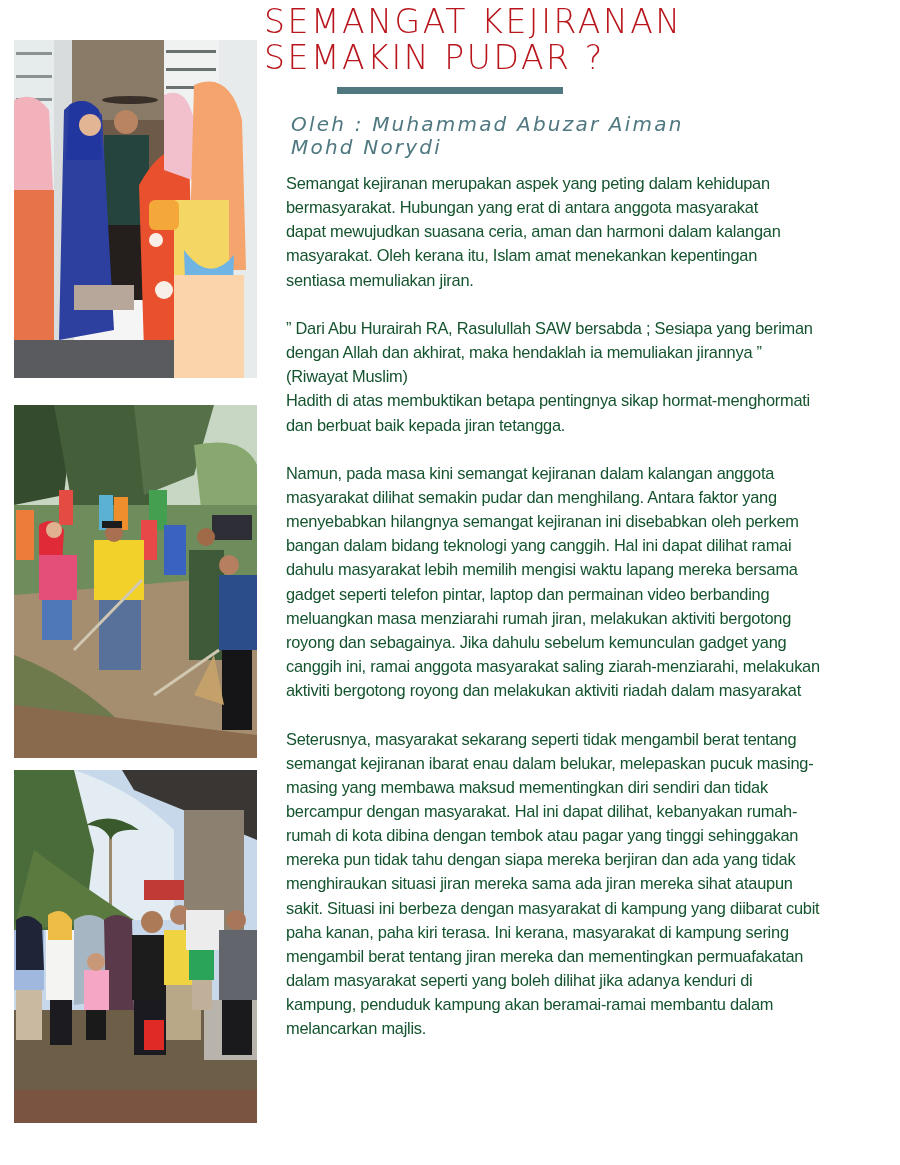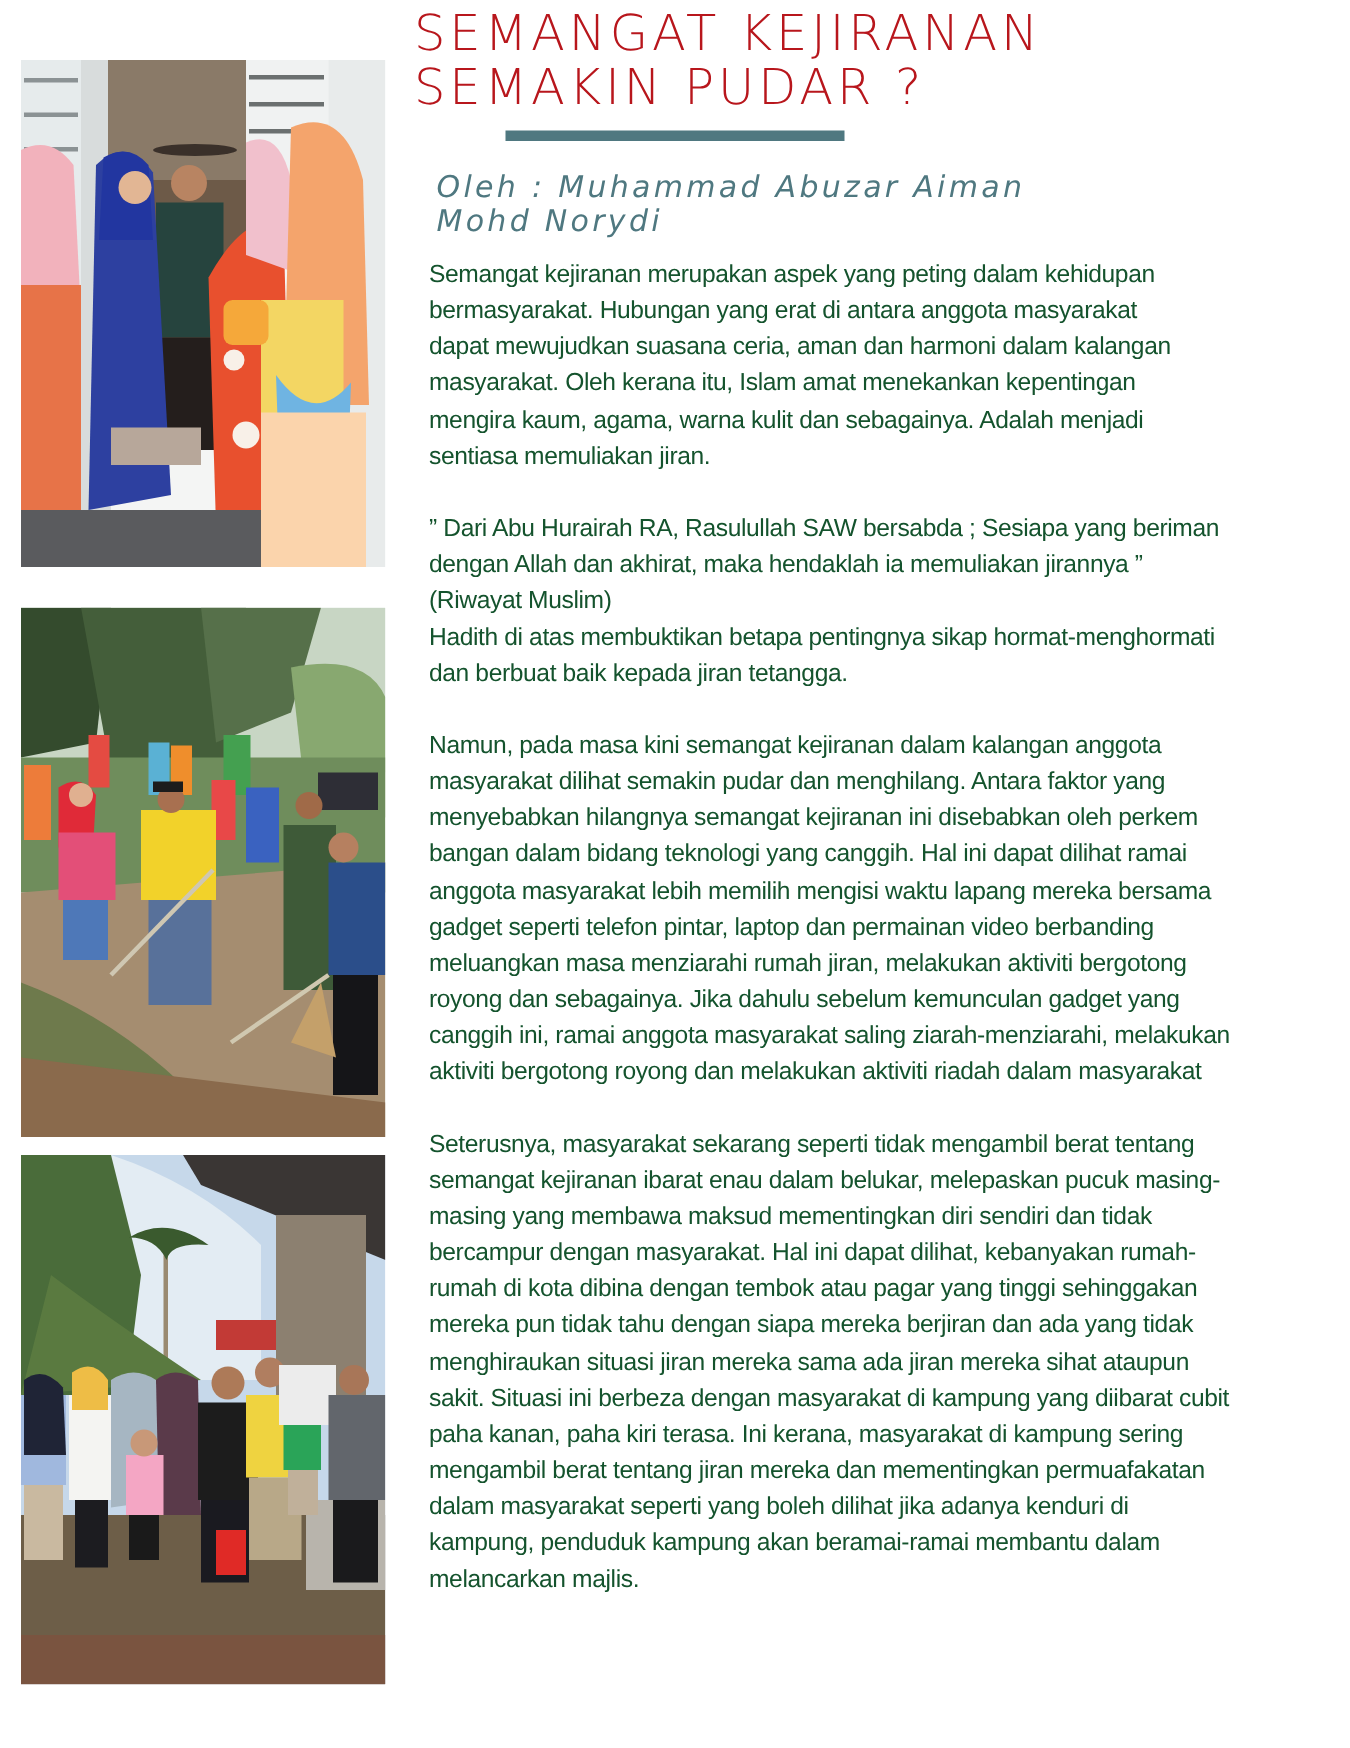--- a/index.html
+++ b/index.html
@@ -1,18 +1,18 @@
 <!DOCTYPE html>
 <html><head>
   <meta charset="utf-8">
   <style>
     html, body { margin: 0; padding: 0; background: #ffffff; }
     body { width: 900px; height: 1165px; position: relative; overflow: hidden; font-family: "Liberation Sans", sans-serif; }
     .title {
-      position: absolute; left: 276px; top: 4px; width: 620px;
+      position: absolute; left: 264px; top: 4px; width: 620px;
       color: #b8161c; font-family: "DejaVu Sans", sans-serif; font-weight: 300;
       font-size: 33px; line-height: 36px; letter-spacing: 2.6px; margin: 0;
       font-stretch: condensed;
     }
     .title span { display: block; }
     .divider { position: absolute; left: 337px; top: 87px; width: 226px; height: 7px; background: #4f7880; }
     .byline {
       position: absolute; left: 291px; top: 113px; color: #4f7880;
       font-family: "DejaVu Sans", sans-serif; font-style: italic; font-size: 20px;
       line-height: 23px; letter-spacing: 2.2px;
@@ -178,36 +178,35 @@
     <circle cx="222" cy="150" r="10" fill="#a87658"></circle>
   </svg>
 </div>
 
 <div class="article" id="article">
     <p>
       <span class="line">Semangat kejiranan merupakan aspek yang peting dalam kehidupan</span>
       <span class="line">bermasyarakat. Hubungan yang erat di antara anggota masyarakat</span>
       <span class="line">dapat mewujudkan suasana ceria, aman dan harmoni dalam kalangan</span>
       <span class="line">masyarakat. Oleh kerana itu, Islam amat menekankan kepentingan</span>
-      <span class="line">mengira kaum, agama, warna kulit dan sebagainya. Adalah menjadi</span>
       <span class="line">sentiasa memuliakan jiran.</span>
     </p>
     <p>
       <span class="line">” Dari Abu Hurairah RA, Rasulullah SAW bersabda ; Sesiapa yang beriman</span>
       <span class="line">dengan Allah dan akhirat, maka hendaklah ia memuliakan jirannya ”</span>
       <span class="line">(Riwayat Muslim)</span>
       <span class="line">Hadith di atas membuktikan betapa pentingnya sikap hormat-menghormati</span>
       <span class="line">dan berbuat baik kepada jiran tetangga.</span>
     </p>
     <p>
       <span class="line">Namun, pada masa kini semangat kejiranan dalam kalangan anggota</span>
       <span class="line">masyarakat dilihat semakin pudar dan menghilang. Antara faktor yang</span>
       <span class="line">menyebabkan hilangnya semangat kejiranan ini disebabkan oleh perkem</span>
       <span class="line">bangan dalam bidang teknologi yang canggih. Hal ini dapat dilihat ramai</span>
-      <span class="line">anggota masyarakat lebih memilih mengisi waktu lapang mereka bersama</span>
+      <span class="line">dahulu masyarakat lebih memilih mengisi waktu lapang mereka bersama</span>
       <span class="line">gadget seperti telefon pintar, laptop dan permainan video berbanding</span>
       <span class="line">meluangkan masa menziarahi rumah jiran, melakukan aktiviti bergotong</span>
       <span class="line">royong dan sebagainya. Jika dahulu sebelum kemunculan gadget yang</span>
       <span class="line">canggih ini, ramai anggota masyarakat saling ziarah-menziarahi, melakukan</span>
       <span class="line">aktiviti bergotong royong dan melakukan aktiviti riadah dalam masyarakat</span>
     </p>
     <p>
       <span class="line">Seterusnya, masyarakat sekarang seperti tidak mengambil berat tentang</span>
       <span class="line">semangat kejiranan ibarat enau dalam belukar, melepaskan pucuk masing-</span>
       <span class="line">masing yang membawa maksud mementingkan diri sendiri dan tidak</span>

